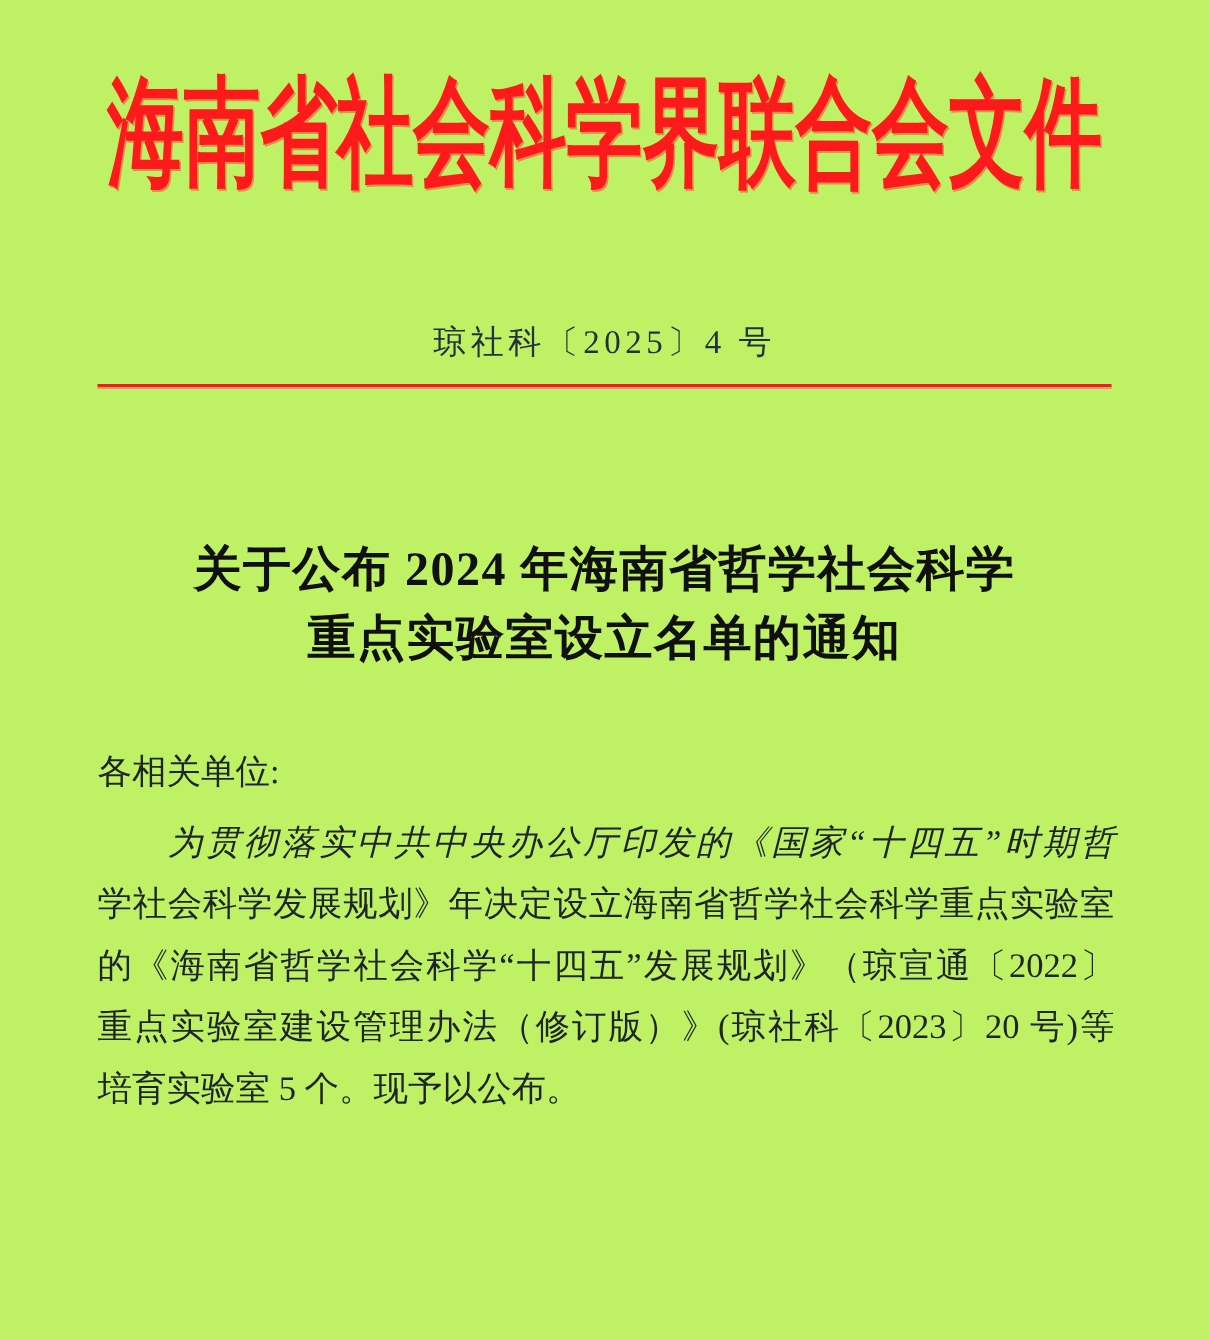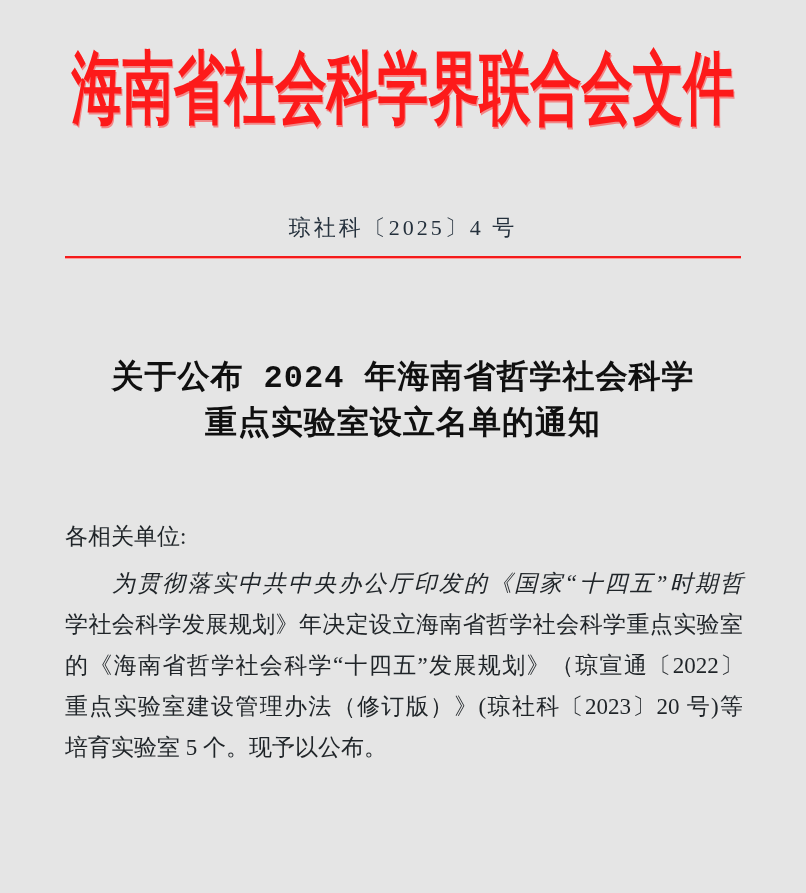--- a/index.html
+++ b/index.html
@@ -4,21 +4,21 @@
 <style>
   * { margin: 0; padding: 0; box-sizing: border-box; }
   html, body {
     background: #ffffff;
     font-family: "Liberation Serif", "DejaVu Serif", serif;
   }
   .page {
     position: relative;
     width: 806px;
     height: 893px;
-    background: #e5e5e5;
+    background: #bef264;
     overflow: hidden;
   }
 
   
   .header-wrap {
     position: absolute;
     top: 36px;
     left: 0;
     width: 806px;
     height: 96px;
@@ -66,33 +66,31 @@
     position: absolute;
     top: 356px;
     left: 0;
     width: 806px;
     text-align: center;
     color: #101010;
     font-weight: bold;
     font-size: 32px;
     line-height: 46px;
     letter-spacing: 1px;
-    font-family: Liberation Mono, monospace;
   }
 
   
   .body-block {
     position: absolute;
     top: 494px;
     left: 65px;
     width: 678px;
     color: #1f2428;
     font-size: 23px;
     line-height: 41px;
-    margin-top: 22px;
   }
   .salutation {
     line-height: 41px;
     margin-bottom: 6px;
     text-align: left;
   }
   .body-line {
     text-align: justify;
     text-align-last: justify;
     white-space: nowrap;

